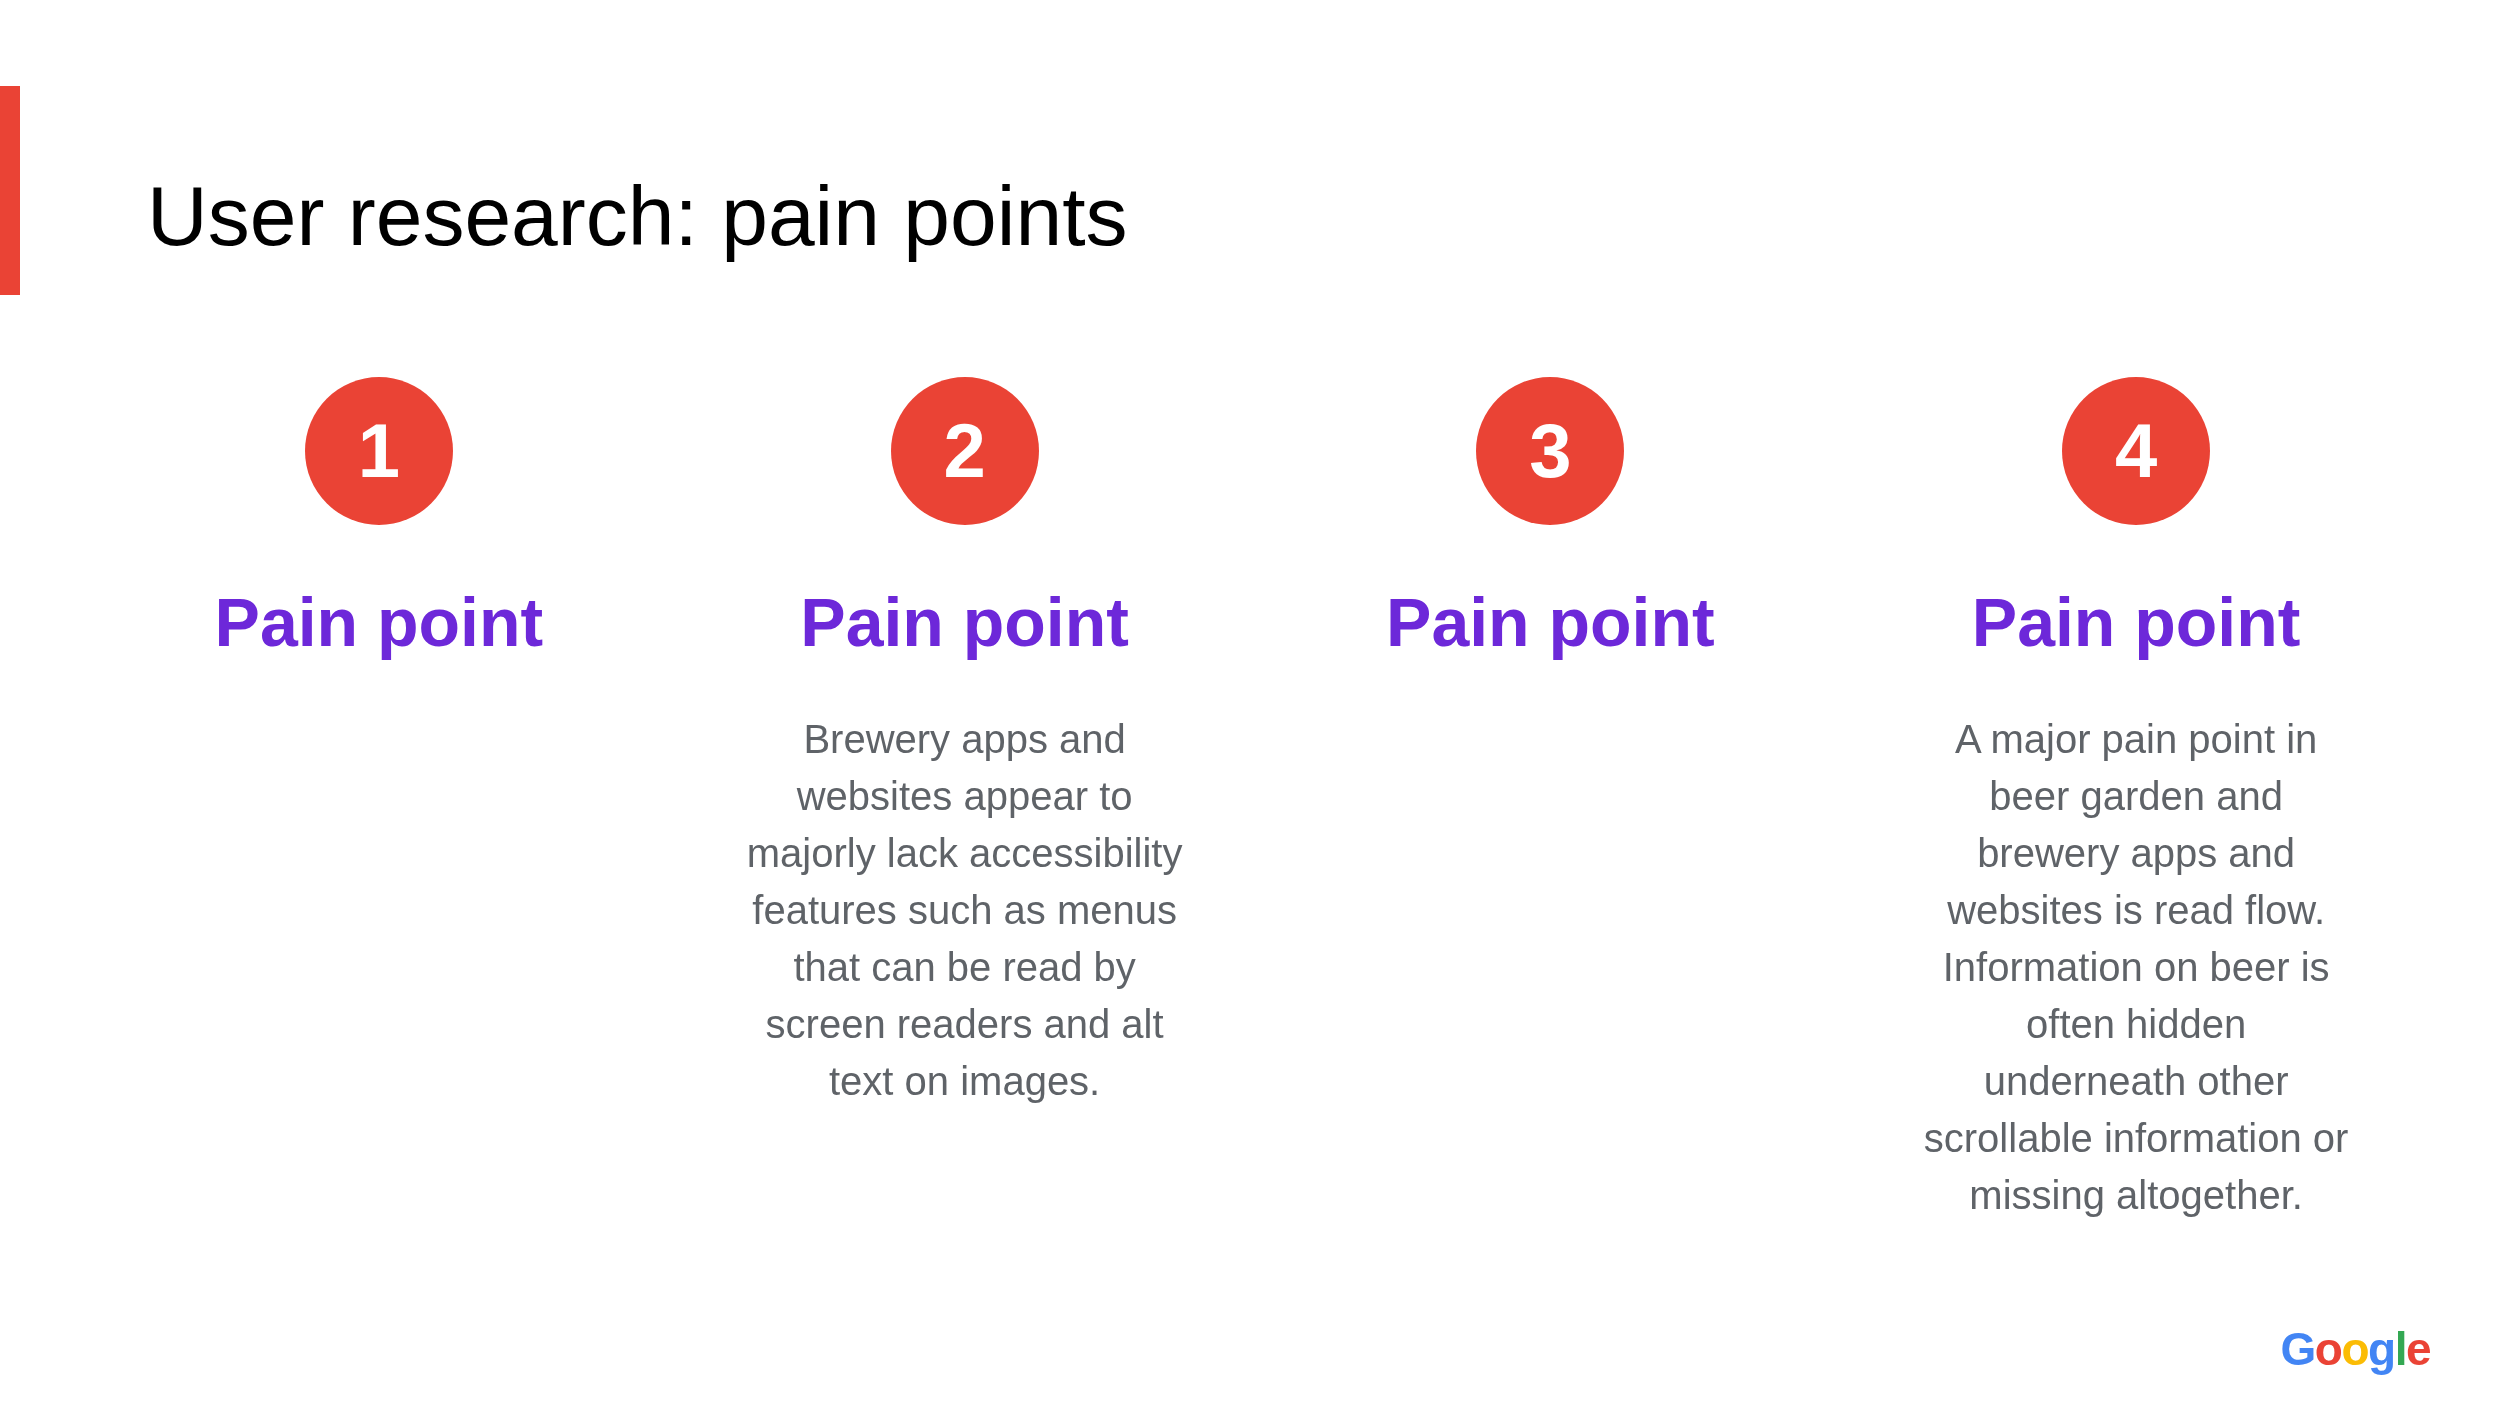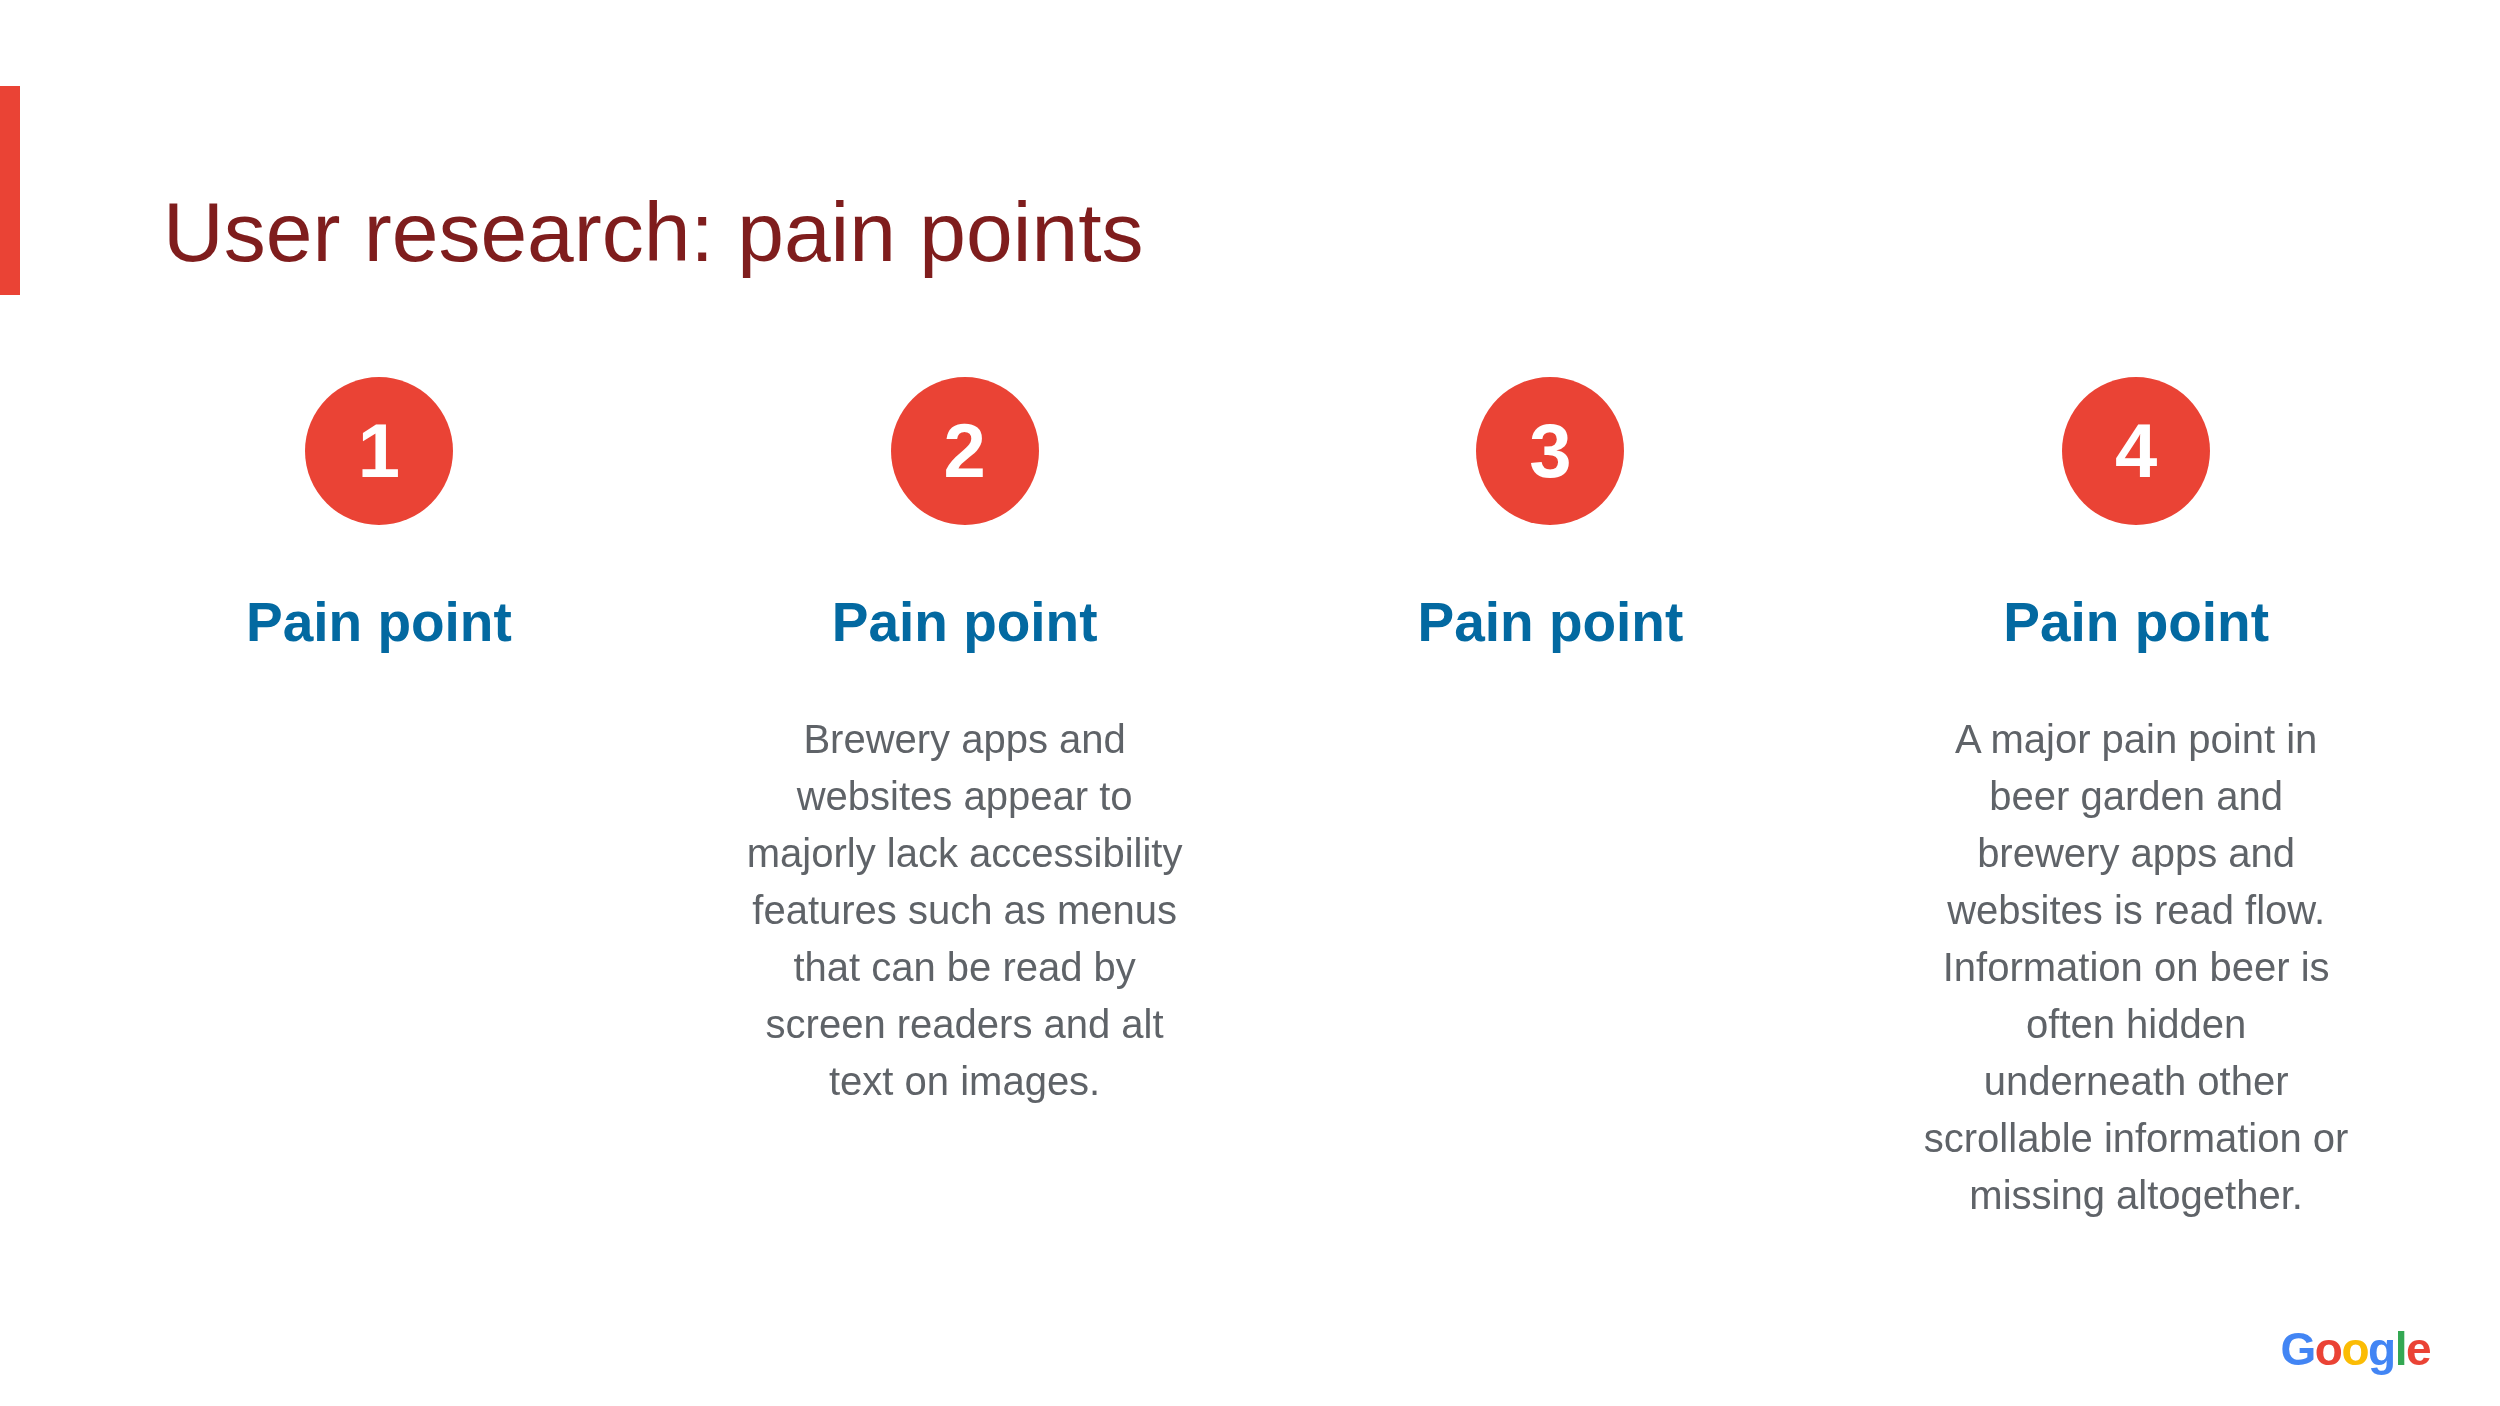--- a/index.html
+++ b/index.html
@@ -20,25 +20,25 @@
     top: 86px;
     width: 20px;
     height: 209px;
     background: #EA4335;
   }
 
   .title {
     position: absolute;
     left: 147px;
     top: 174px;
-    margin: 16px;
+    margin: 0;
     font-size: 84px;
     line-height: 84px;
     font-weight: 400;
-    color: #7f1d1d;
+    color: #000000;
     white-space: nowrap;
   }
 
   .columns {
     position: absolute;
     left: 86px;
     top: 377px;
     width: 2343px;
     display: flex;
   }
@@ -59,24 +59,24 @@
     justify-content: center;
   }
   .num {
     color: #FFFFFF;
     font-size: 76px;
     line-height: 1;
     font-weight: 700;
   }
   .heading {
     margin: 64px 0 0 0;
-    font-size: 55px;
+    font-size: 68px;
     line-height: 66px;
     font-weight: 700;
-    color: #0369a1;
+    color: #6d28d9;
   }
   .desc {
     margin: 56px 0 0 0;
     font-size: 40px;
     line-height: 57px;
     font-weight: 400;
     color: #5F6368;
     white-space: pre-line;
     max-width: 560px;
   }

